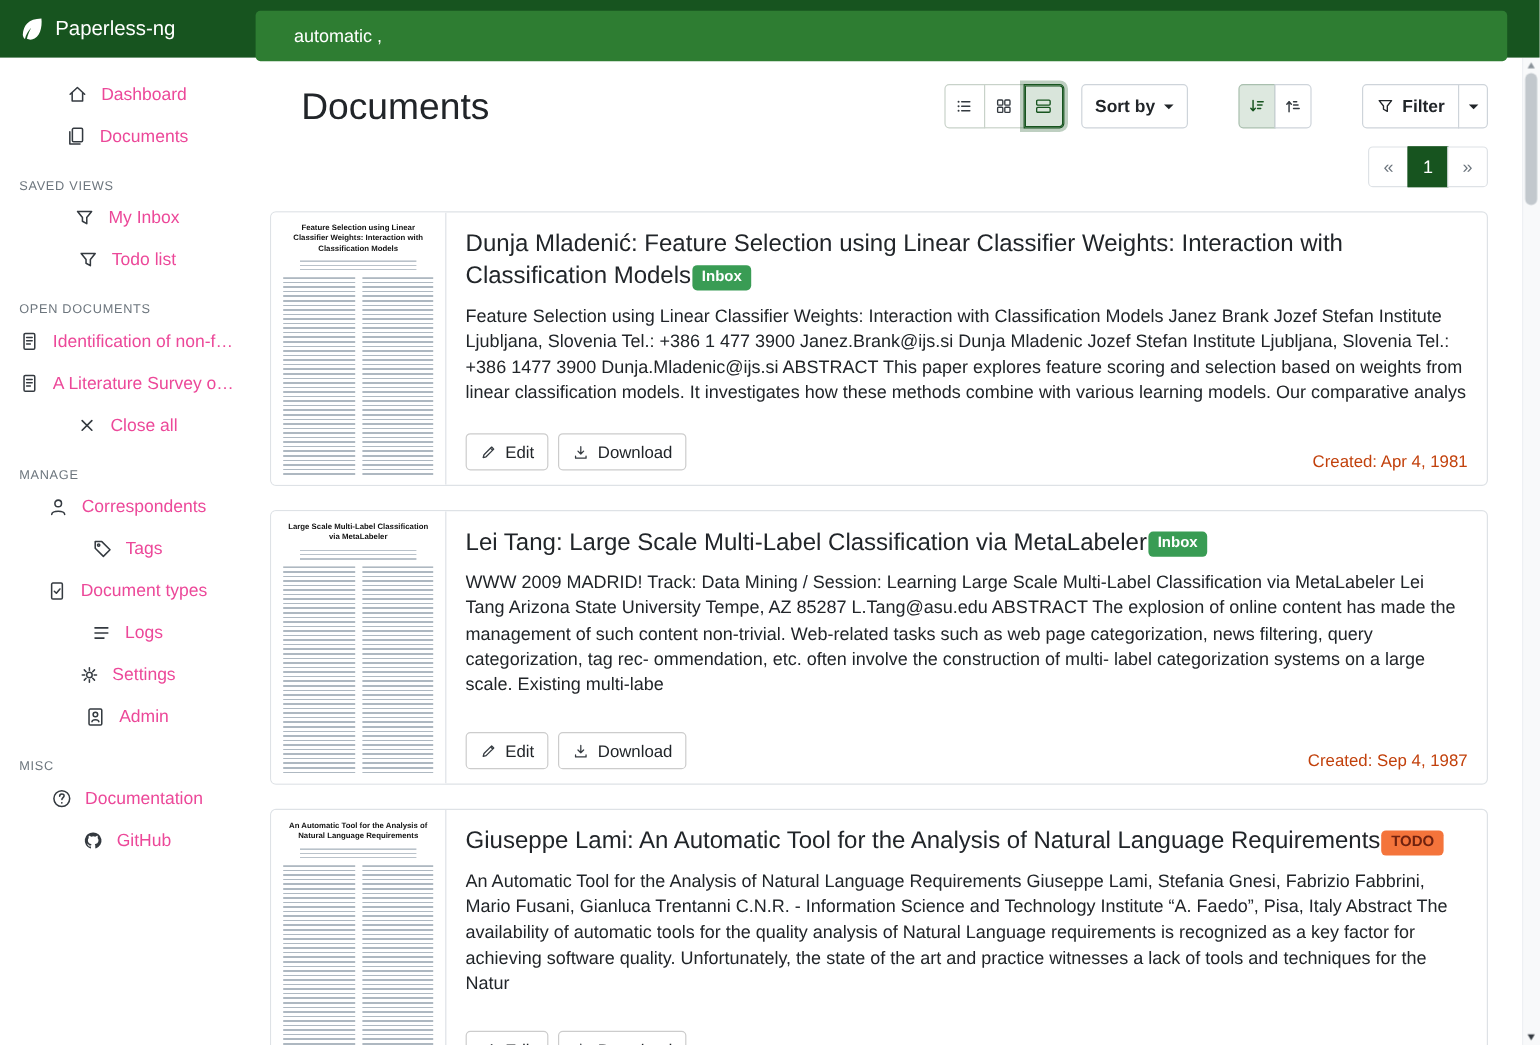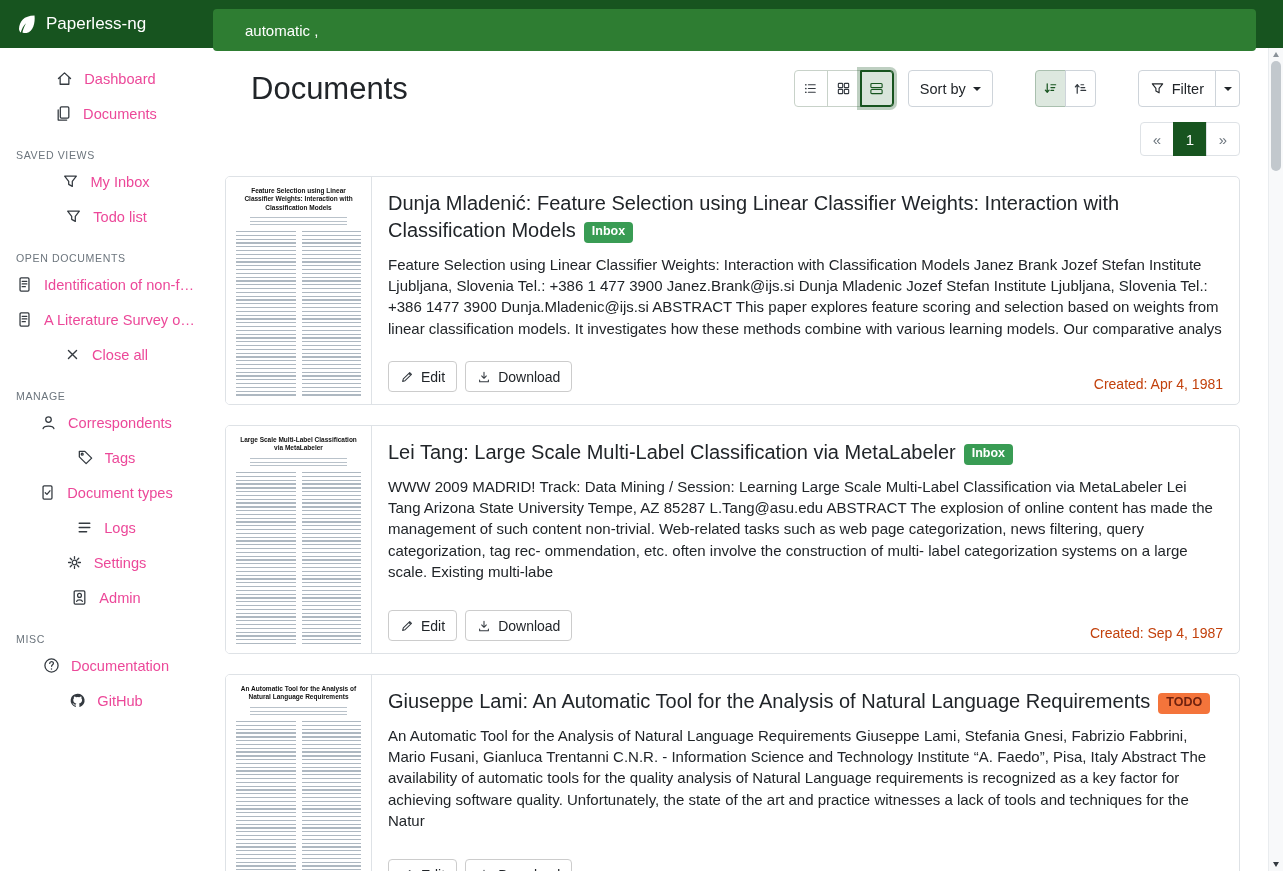--- a/index.html
+++ b/index.html
@@ -46,21 +46,21 @@
   }
 
   
   .main { position:absolute; top:48px; left:212px; right:0; bottom:0; padding:0 43px 0 13px; overflow:hidden; }
   .page-head { display:flex; align-items:center; justify-content:space-between; margin-top:22px; }
   .page-head h1 { margin:0 0 0 26px; font-size:31px; font-weight:400; color:#212529; }
   .toolbar { display:flex; align-items:center; gap:14px; }
   .btn {
     font-family:inherit; background:#fff; border:1px solid #ced4da; color:#212529;
     font-size:14.5px; border-radius:4px; display:inline-flex; align-items:center; gap:7px;
-    padding:6px 11px; cursor:pointer; height:37px;
+    padding:6px 11px; cursor:pointer; height:37px;font-weight:bold;
   }
   .btn-group { display:inline-flex;padding-left:28px; }
   .btn-group .btn { border-radius:0; }
   .btn-group .btn + .btn { margin-left:-1px; }
   .btn-group .btn:first-child { border-radius:4px 0 0 4px; }
   .btn-group .btn:last-child { border-radius:0 4px 4px 0; }
   .view-toggle .btn { width:34px; justify-content:center; padding:0; color:#343a40; border-color:#c8d2c9; }
   .view-toggle .btn.active {
     background:var(--view_active_bg,#d9e5db); color:var(--primary,#17541f);
     border-color:var(--primary,#17541f);
@@ -93,21 +93,21 @@
   }
   .t-title { font-size:6.5px; font-weight:bold; text-align:center; color:#111; line-height:1.3; }
   .t-meta { height:9px; margin:0 14px; background:repeating-linear-gradient(to bottom,#b9c2ca 0 1.2px, transparent 1.2px 3.6px); }
   .t-cols { flex:1; display:flex; gap:6px; }
   .t-col { flex:1; background:repeating-linear-gradient(to bottom,#aeb8c1 0 1.3px, transparent 1.3px 3.8px); }
   .card-body { flex:1; min-width:0; padding:13px 16px 12px; display:flex; flex-direction:column; }
   .card-title { margin:0; font-size:20px; font-weight:400; line-height:1.35; color:#212529; }
   .card-title a { color:#212529; text-decoration:none; cursor:pointer; }
   .badge {
     display:inline-block; font-size:12.5px; font-weight:bold; padding:3px 8px 4px;
-    border-radius:4px; margin-left:8px; position:relative; top:-2px; cursor:pointer; line-height:1.1;
+    border-radius:4px; margin-left:1px; position:relative; top:-2px; cursor:pointer; line-height:1.1;
   }
   .badge-inbox { background:var(--inbox_badge,#399c54); color:#fff; }
   .badge-todo { background:var(--todo_badge_bg,#f4743b); color:var(--todo_badge_text,#70220f); }
   .excerpt { margin:9px 0 0; font-size:15px; line-height:1.42; color:#212529; overflow:hidden; max-height:110px; }
   .card-actions { margin-top:auto; display:flex; align-items:flex-end; gap:8px; }
   .btn-sm {
     height:31px; padding:4px 11px; font-size:14px; border:1px solid #ccc; border-radius:4px;
     background:#fff; color:#212529; display:inline-flex; align-items:center; gap:7px; cursor:pointer;
     font-family:inherit;
   }

